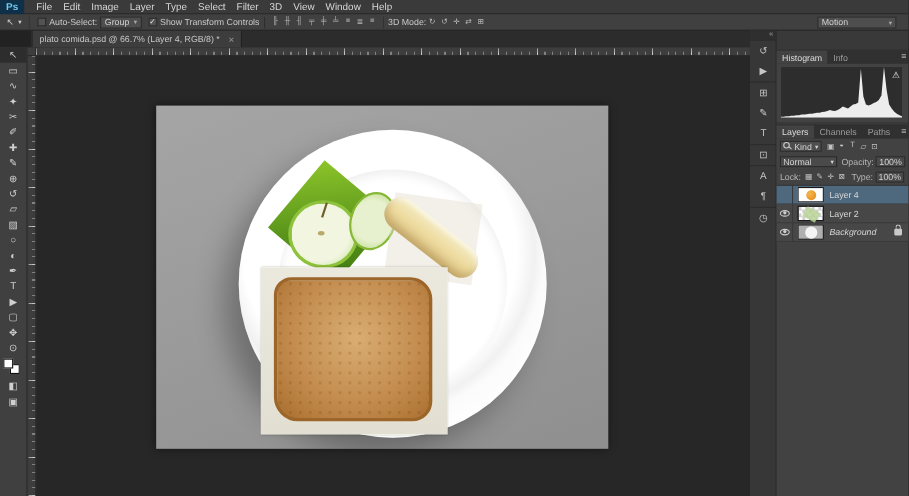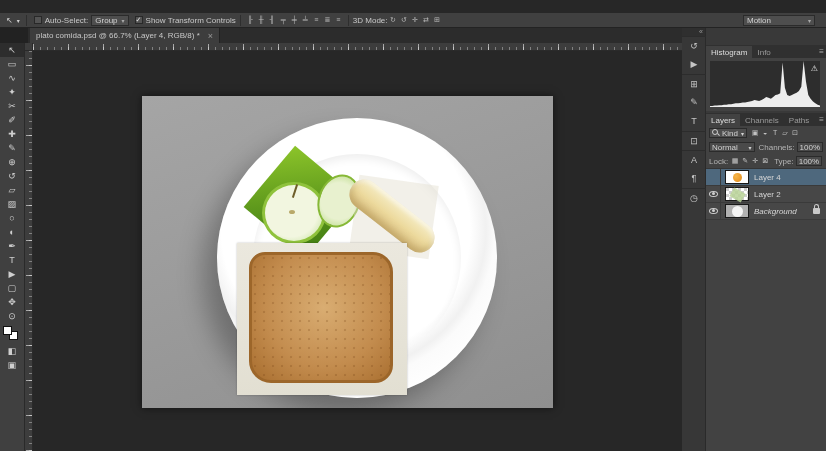--- a/index.html
+++ b/index.html
@@ -106,20 +106,36 @@
   .layer-name{font-size:8px;color:#d6d6d6;}
   .layer-name.italic{font-style:italic;}
   .lock-ico{width:7px;height:6px;background:#c9c9c9;position:relative;border-radius:1px;margin-left:auto;margin-right:6px;flex:none;}
   .lock-ico::before{content:"";position:absolute;top:-4px;left:1px;width:3px;height:4px;border:1px solid #c9c9c9;border-bottom:none;border-radius:3px 3px 0 0;}
 </style>
 </head>
 <body>
 
 <div id="app">
 
+  <div class="menubar">
+    <div class="pslogo">Ps</div>
+    <div id="menu-items" style="display:flex">
+        <span class="menu-item">File</span>
+        <span class="menu-item">Edit</span>
+        <span class="menu-item">Image</span>
+        <span class="menu-item">Layer</span>
+        <span class="menu-item">Type</span>
+        <span class="menu-item">Select</span>
+        <span class="menu-item">Filter</span>
+        <span class="menu-item">3D</span>
+        <span class="menu-item">View</span>
+        <span class="menu-item">Window</span>
+        <span class="menu-item">Help</span>
+      </div>
+  </div>
 
   <div class="optionsbar">
     <span class="ob-ico" style="margin-left:4px">↖</span>
     <span class="ob-ico" style="font-size:6px">▾</span>
     <span class="ob-sep"></span>
     <span class="cb"></span>
     <span>Auto-Select:</span>
     <span class="dd">
       <span>Group</span>
       <span class="caret">▾</span>
@@ -267,21 +283,21 @@
               <span class="tiny-ico">▱</span>
               <span class="tiny-ico">⊡</span>
             </span>
         </div>
 
         <div class="lrow">
           <span class="valbox" style="width:52px">
             <span>Normal</span>
             <span class="caret" style="font-size:6px;margin-left:auto">▾</span>
           </span>
-          <span class="lbl" style="margin-left:4px">Channels:</span>
+          <span class="lbl" style="margin-left:4px">Opacity:</span>
           <span class="valbox">100%</span>
         </div>
 
         <div class="lrow">
           <span class="lbl">Lock:</span>
           <span id="lock-icons" style="display:flex">
               <span class="tiny-ico">▦</span>
               <span class="tiny-ico">✎</span>
               <span class="tiny-ico">✛</span>
               <span class="tiny-ico">⊠</span>

